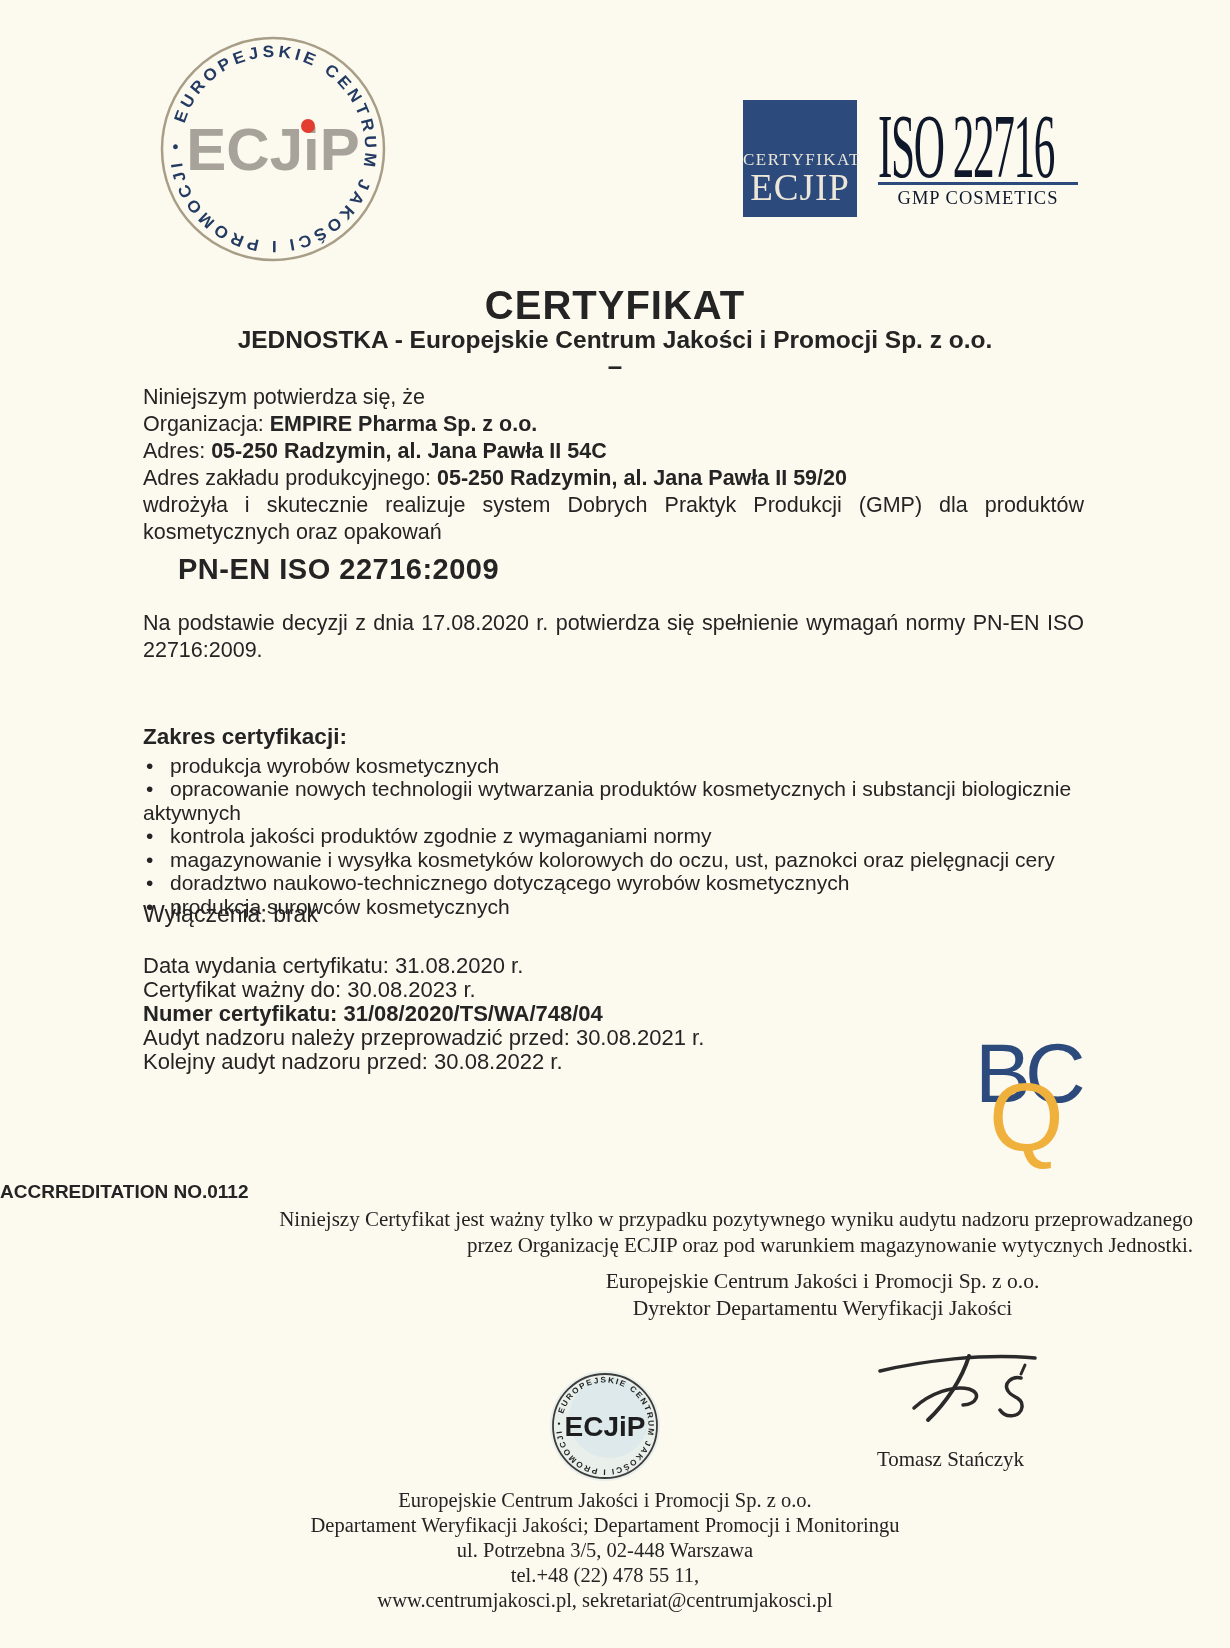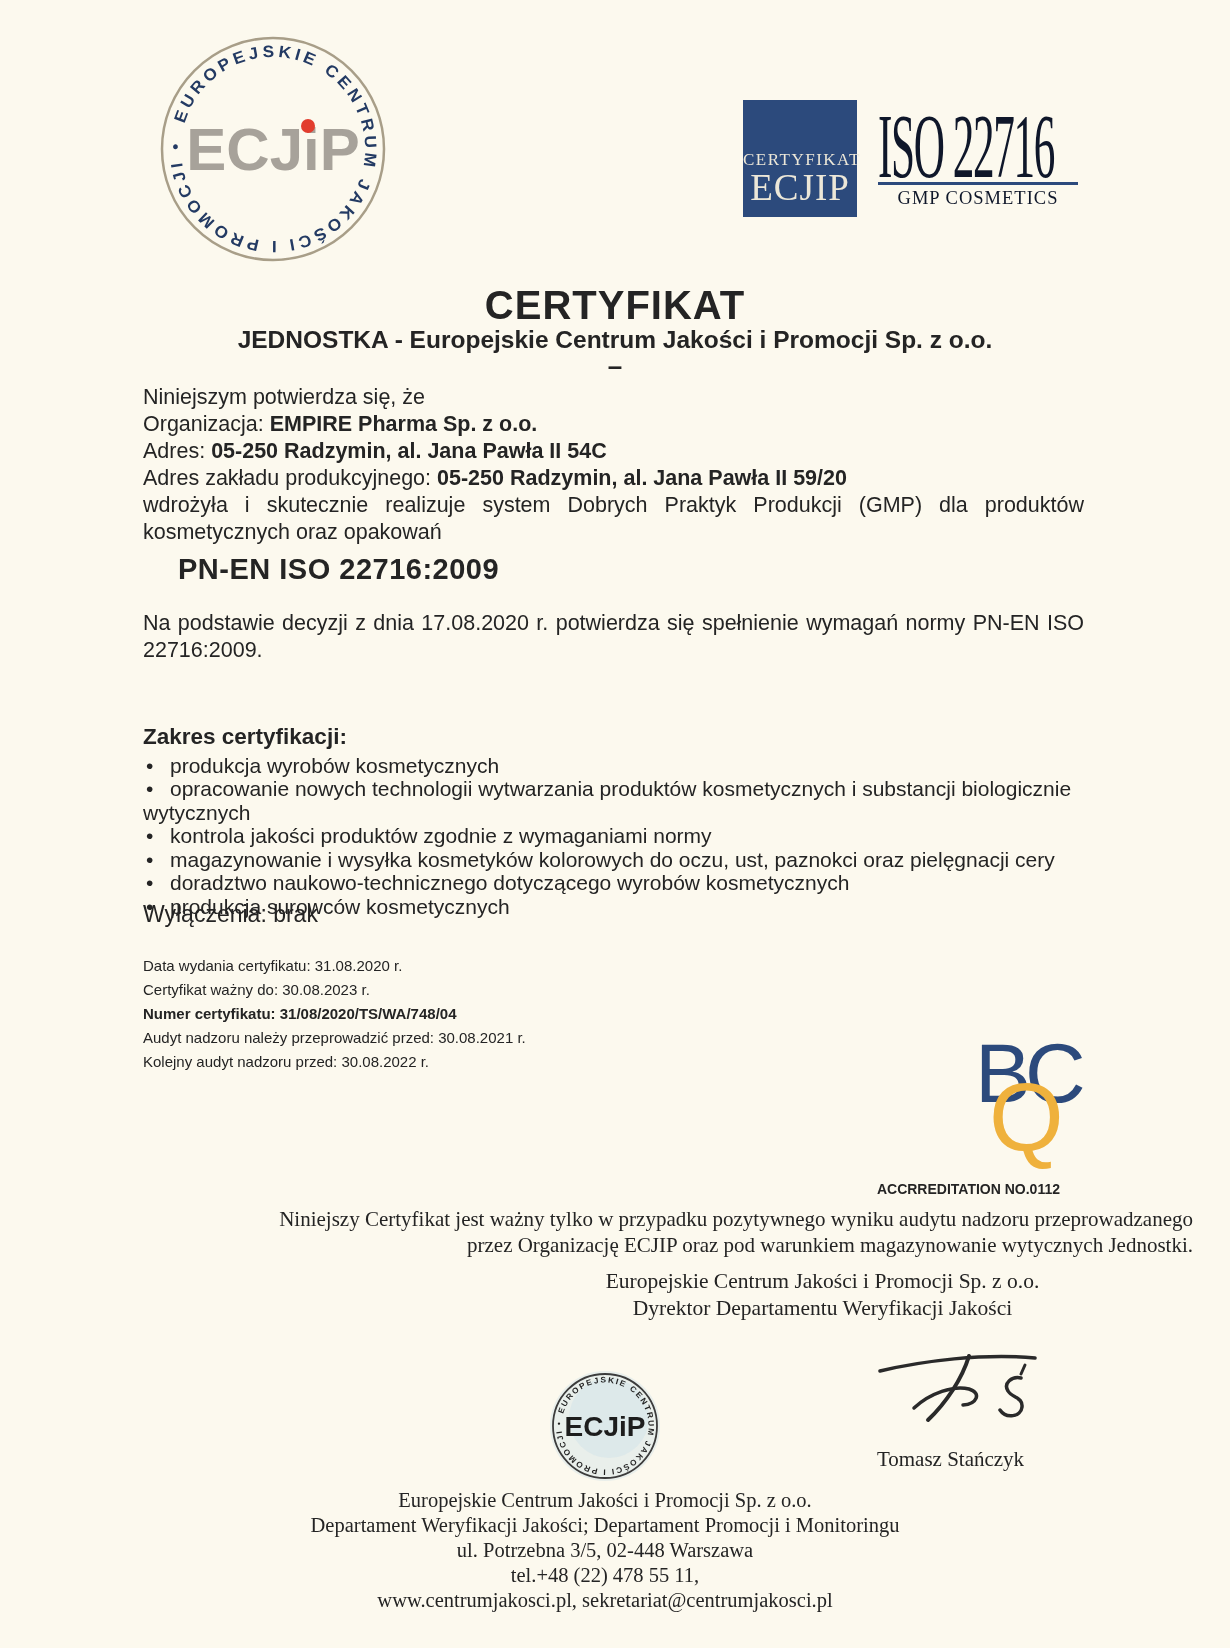--- a/index.html
+++ b/index.html
@@ -33,27 +33,27 @@
   .intro{top:384px;}
   .b{font-weight:bold;}
   .jlast{text-align:justify;text-align-last:justify;}
   .pn-heading{left:143px;top:553px;font-size:29px;font-weight:bold;letter-spacing:0.5px;margin-left:35px;}
   .decision{top:610px;}
   .scope{top:709px;font-size:21px;line-height:23.5px;margin-top:16px;}
   .scope-heading{font-size:22.5px;font-weight:bold;margin-bottom:5px;}
   .bi{margin:0;}
   .bdot{display:inline-block;width:24px;padding-left:3px;}
   .exclusions{left:143px;top:901px;font-size:23px;}
-  .dates{top:954px;font-size:15px;line-height:24px;}
+  .dates{top:954px;font-size:22px;line-height:24px;}
 
   
   .bcq{left:975px;top:1040px;width:110px;height:145px;font-family:Liberation Sans, sans-serif;}
   .bcq .bc{position:absolute;left:0;top:0;font-size:84px;line-height:0.8;letter-spacing:-6px;color:#2c4a7c;}
   .bcq .q{position:absolute;left:14px;top:40px;font-size:96px;line-height:0.8;color:#efb13c;}
-  .accr{left:0;top:1181px;width:1060px;text-align:right;font-size:14px;font-weight:bold;}
+  .accr{left:0;top:1181px;width:1060px;font-size:19px;font-weight:bold;}
   .note{left:13px;top:1206px;width:1180px;text-align:right;
         font-family:"Liberation Serif",serif;font-size:21px;line-height:26px;}
 
   
   .signoff{left:600px;top:1268px;width:445px;text-align:center;
            font-family:"Liberation Serif",serif;font-size:21.5px;line-height:27px;}
   .signature{left:872px;top:1345px;width:170px;height:85px;}
   .signer{left:818px;top:1447px;width:265px;text-align:center;
           font-family:"Liberation Serif",serif;font-size:21px;}
   .stamp{left:547px;top:1368px;width:116px;height:116px;}
@@ -111,21 +111,21 @@
 
   <div class="abs body-col decision">
     <div class="jlast">Na podstawie decyzji z dnia 17.08.2020 r. potwierdza się spełnienie  wymagań normy PN-EN ISO</div>
     <div>22716:2009.</div>
   </div>
 
   <div class="abs body-col scope">
     <div class="scope-heading">Zakres certyfikacji:</div>
     <div class="bi"><span class="bdot">•</span><span>produkcja wyrobów kosmetycznych</span></div>
     <div class="bi"><span class="bdot">•</span><span>opracowanie nowych technologii wytwarzania produktów kosmetycznych i substancji biologicznie</span></div>
-    <div class="bi">wytycznych</div>
+    <div class="bi">aktywnych</div>
     <div class="bi"><span class="bdot">•</span><span>kontrola jakości produktów zgodnie z wymaganiami normy</span></div>
     <div class="bi"><span class="bdot">•</span><span>magazynowanie i wysyłka kosmetyków kolorowych do oczu, ust, paznokci oraz pielęgnacji cery</span></div>
     <div class="bi"><span class="bdot">•</span><span>doradztwo naukowo-technicznego dotyczącego wyrobów kosmetycznych</span></div>
     <div class="bi"><span class="bdot">•</span><span>produkcja surowców kosmetycznych</span></div>
   </div>
 
   <div class="abs exclusions">Wyłączenia: brak</div>
 
   <div class="abs body-col dates">
     <div>Data wydania certyfikatu: 31.08.2020 r.</div>

